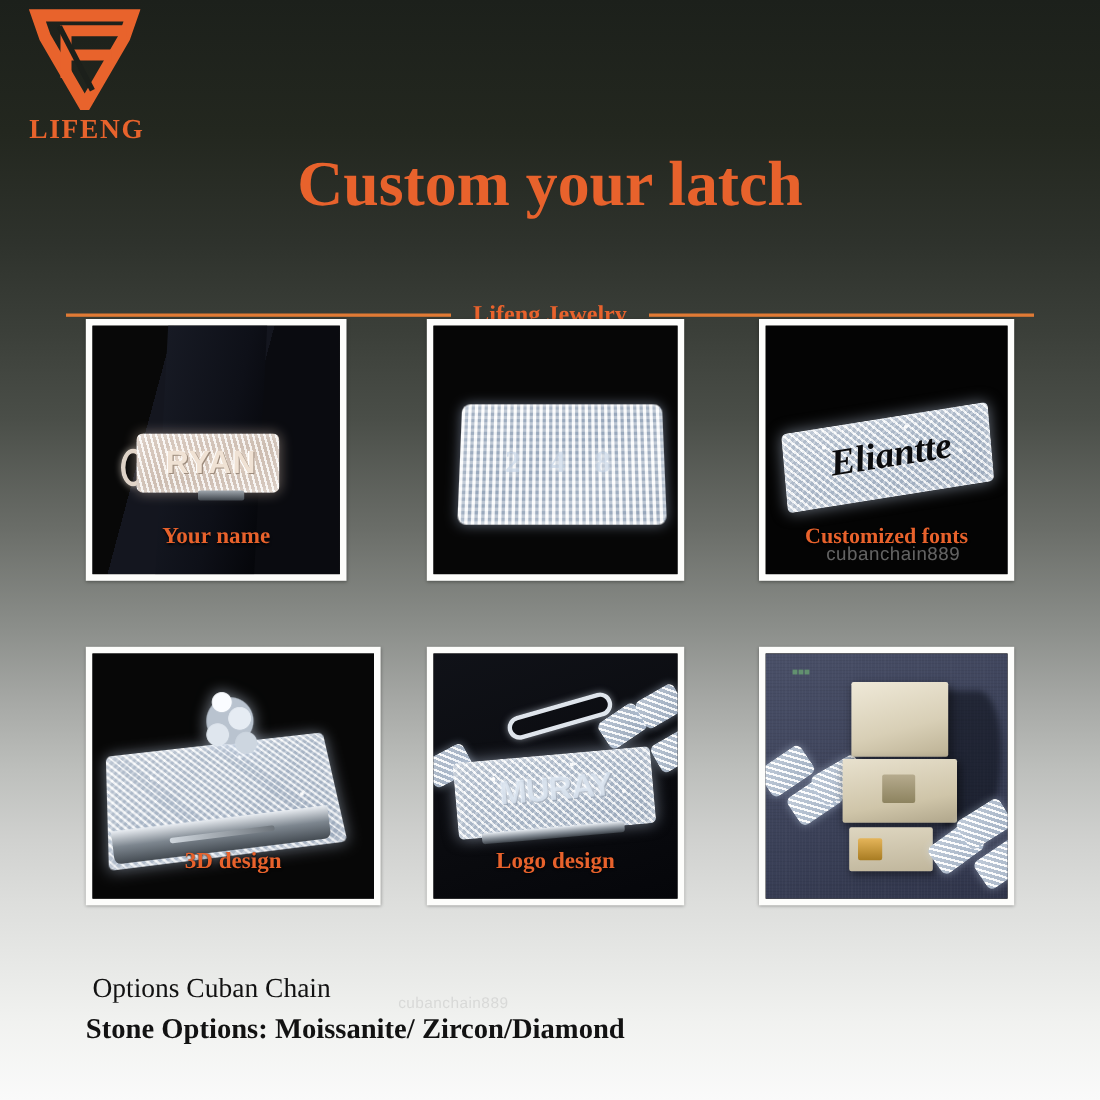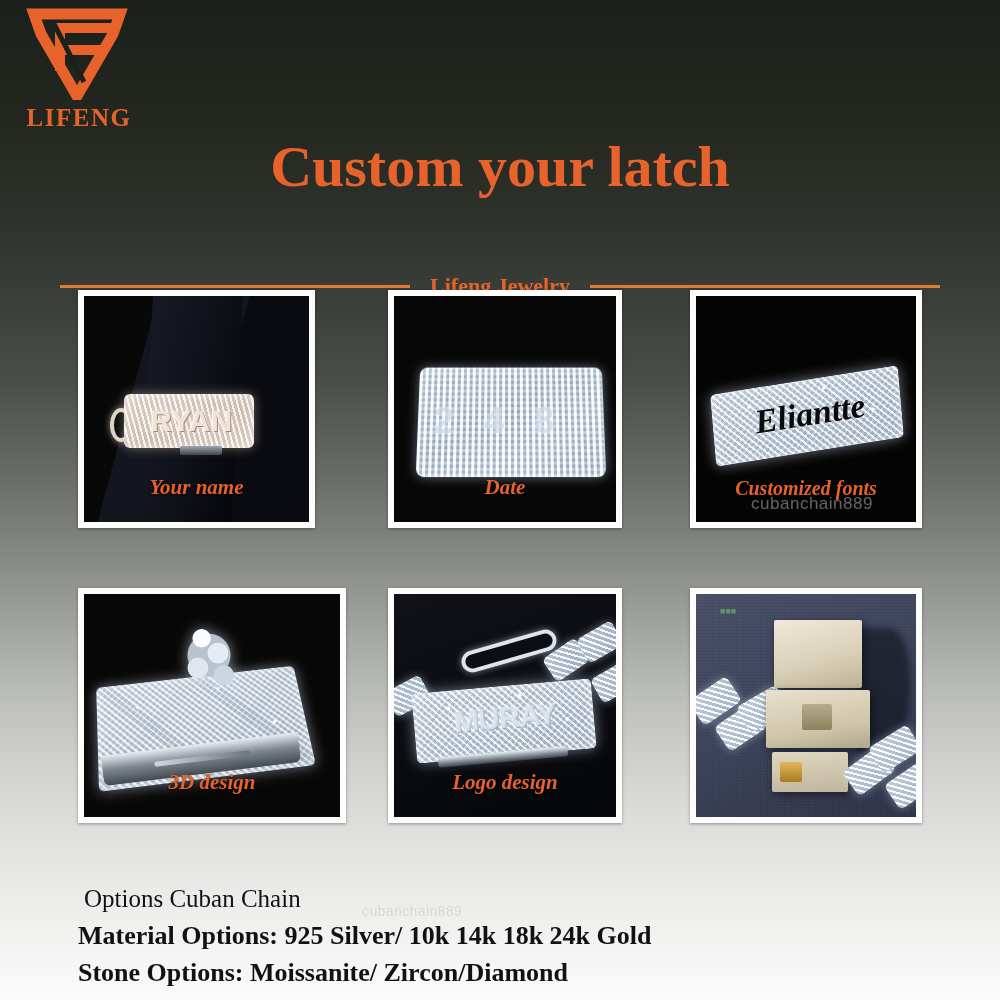--- a/index.html
+++ b/index.html
@@ -106,21 +106,20 @@
     position:absolute;
     left:0; width:100%;
     bottom:22px;
     text-align:center;
     color:#e8622c;
     font-family:"Liberation Serif", serif;
     font-weight:bold;
     font-size:21px;
     text-shadow:0 1px 2px rgba(0,0,0,0.85);
     z-index:6;
-    font-style:italic;
   }
   .caption.tight { font-size:20px; }
 
   .wm-photo {
     position:absolute;
     left:6px; bottom:8px;
     width:100%;
     text-align:center;
     font-family:"Liberation Sans", sans-serif;
     font-size:17px;
@@ -175,23 +174,23 @@
     box-shadow:0 0 7px rgba(255,245,235,.55); }
   #c1-tab { position:absolute; left:96px; top:150px; width:42px; height:9px;
     background:linear-gradient(#9fa6ad,#3e444b); border-radius:2px; }
 
   
   #card2 { left:310px; top:0px;  width:234px; height:238px; }
   #c2-bg { position:absolute; inset:0; background:#060606; }
   #c2-jewel { left:24px; top:70px; width:186px; height:110px;
     border-radius:8px; transform:perspective(240px) rotateX(6deg); }
   #c2-digits { position:absolute; left:40px; top:90px; width:156px; height:70px;
-    font-family:Liberation Sans, sans-serif;
-    font-weight:bold; font-size:36px; letter-spacing:10px;
-    color:rgba(190,205,225,.55); line-height:70px;
+    font-family:Liberation Serif, serif;
+    font-weight:bold; font-size:28px; letter-spacing:10px;
+    color:rgba(190,205,225,.55); text-align:center; line-height:70px;
     text-shadow:0 0 5px rgba(255,255,255,.75); z-index:3; }
 
   
   #card3 { left:612px; top:0px;  width:232px; height:238px; }
   #c3-bg { position:absolute; inset:0; background:#040404; }
   #c3-plate { left:16px; top:84px; width:190px; height:72px;
     transform:rotate(-9deg) skewX(-4deg); }
   #c3-script { position:absolute; left:34px; top:92px; width:160px; height:52px;
     transform:rotate(-9deg);
     font-family:"Liberation Serif", serif;
@@ -344,21 +343,20 @@
         <div id="c1-tab"></div>
         <div class="caption">Your name</div>
       </div>
     </div>
 
     <div class="card" id="card2">
       <div class="photo">
         <div id="c2-bg"></div>
         <div class="jewel" id="c2-jewel"></div>
         <div id="c2-digits">2 4 8</div>
-        <div class="caption">Date</div>
       </div>
     </div>
 
     <div class="card" id="card3">
       <div class="photo">
         <div id="c3-bg"></div>
         <div class="pave" id="c3-plate"></div>
         <div id="c3-script">Eliantte</div>
         <div class="caption tight">Customized fonts</div>
         <div class="wm-photo">cubanchain889</div>
@@ -407,19 +405,18 @@
         <div class="c6-link" id="c6-e"></div>
         <div class="c6-link" id="c6-f"></div>
         <div id="c6-mini">■■■</div>
       </div>
     </div>
 
   </div>
 
   <div id="spec">
     <div class="spec-line" id="spec-line-1">Options  Cuban Chain</div>
-    <div class="spec-line">Material Options: 925 Silver/ 10k 14k 18k 24k Gold</div>
     <div class="spec-line">Stone Options: Moissanite/ Zircon/Diamond</div>
   </div>
 
   <div id="wm-bottom">cubanchain889</div>
 
 </div>
 
 </body></html>

